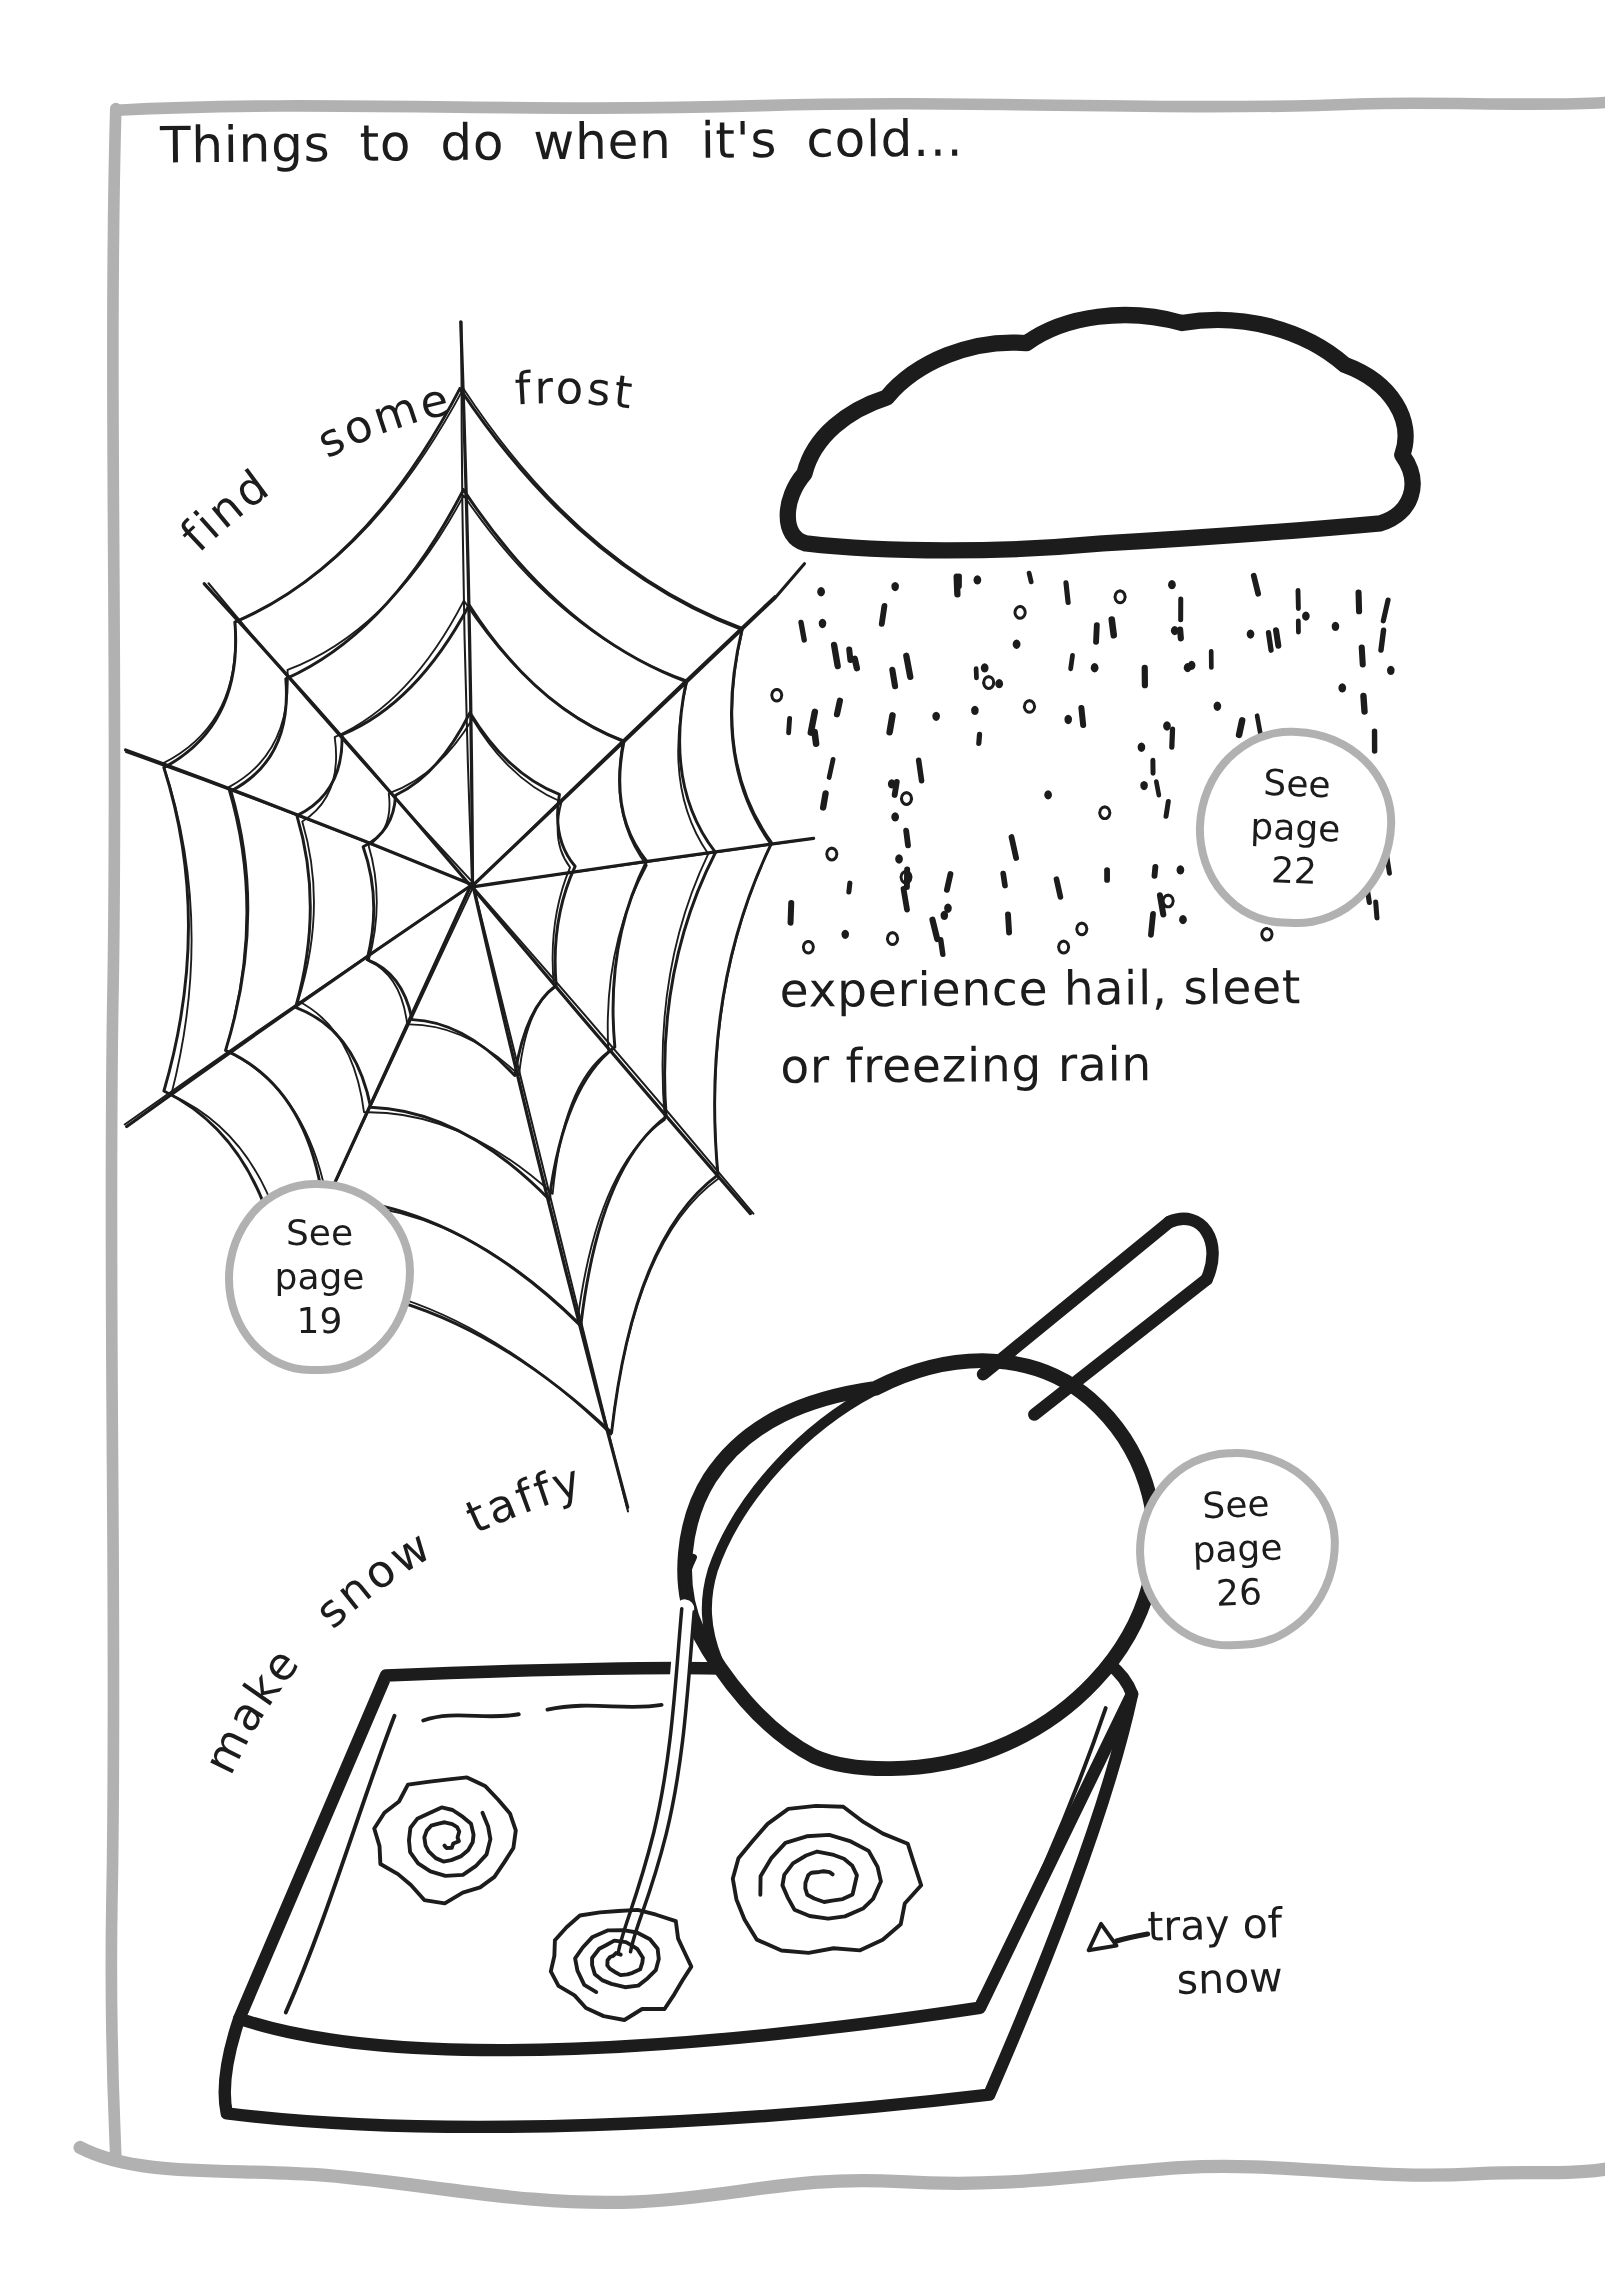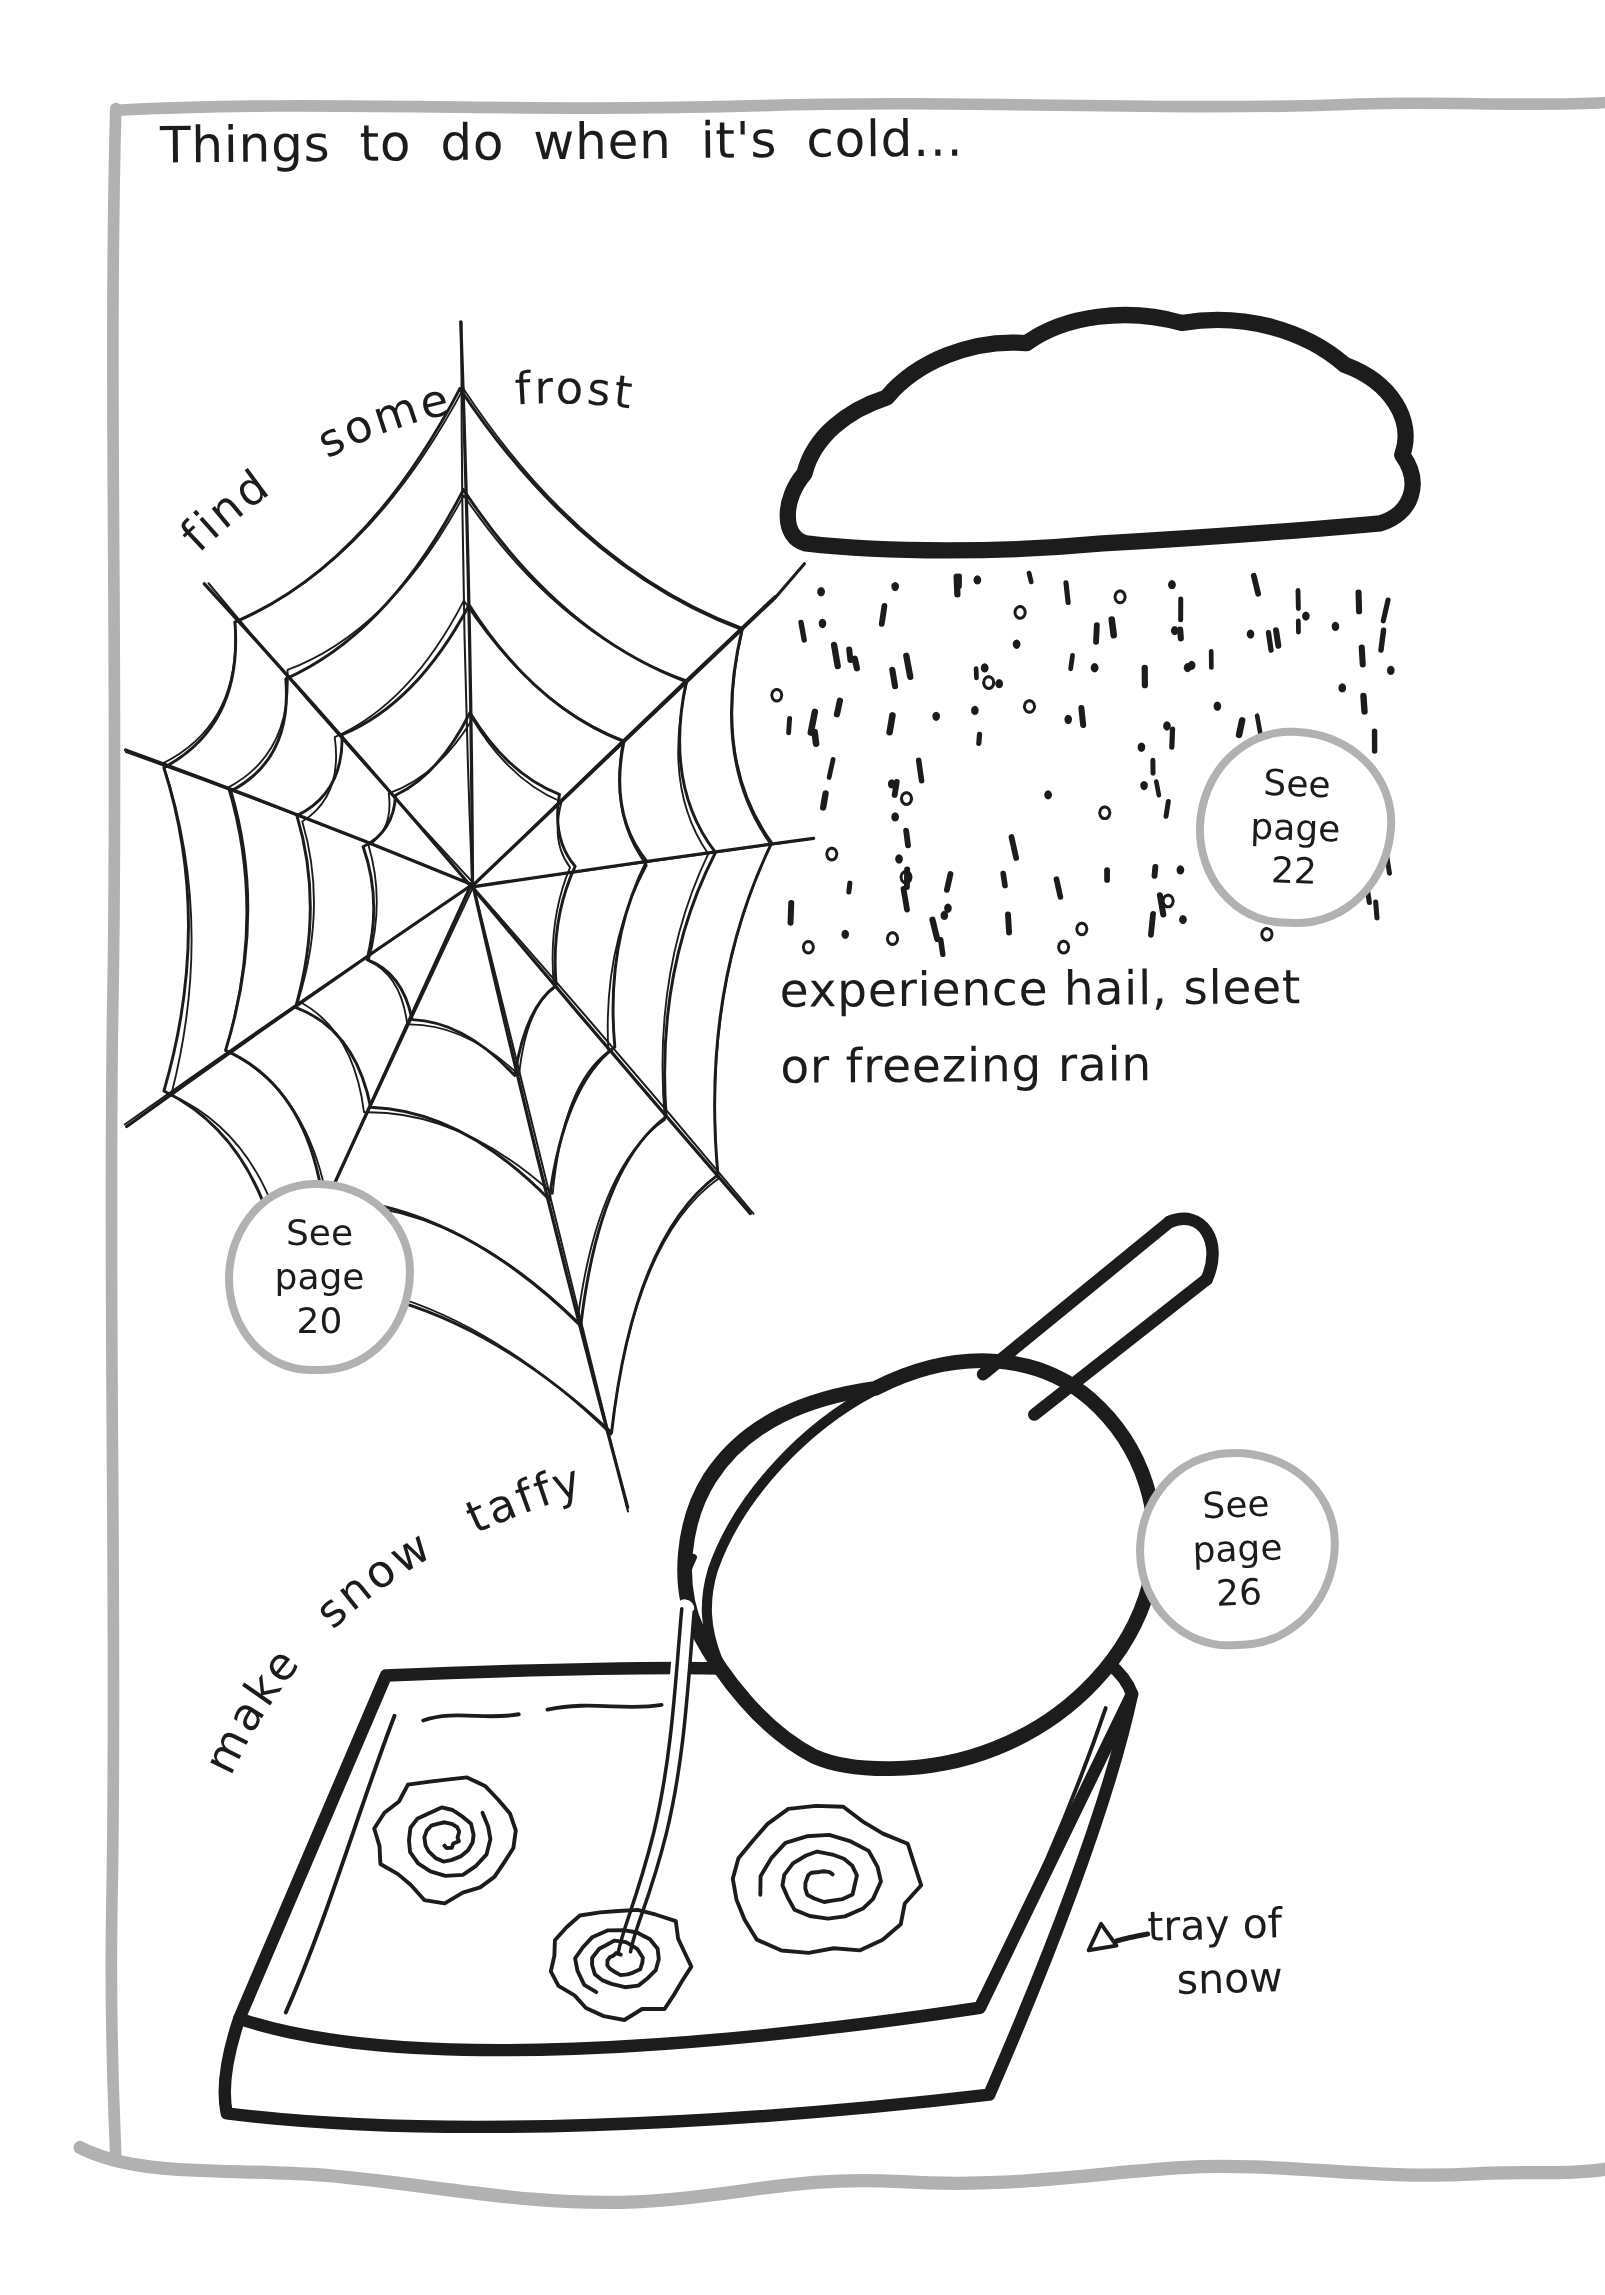--- a/index.html
+++ b/index.html
@@ -245,21 +245,21 @@
   <div class="title">Things to do when it's cold...</div>
 
   <div class="caption-hail">
     <div>experience hail, sleet</div>
     <div>or freezing rain</div>
   </div>
 
   <div class="badge badge-18" style="border-color: rgb(177, 177, 177);">
     <div>See</div>
     <div>page</div>
-    <div>20</div>
+    <div>19</div>
   </div>
 
   <div class="badge badge-22" style="border-color: rgb(177, 177, 177);">
     <div>See</div>
     <div>page</div>
     <div>22</div>
   </div>
 
   <div class="badge badge-26" style="border-color: rgb(177, 177, 177);">
     <div>See</div>

